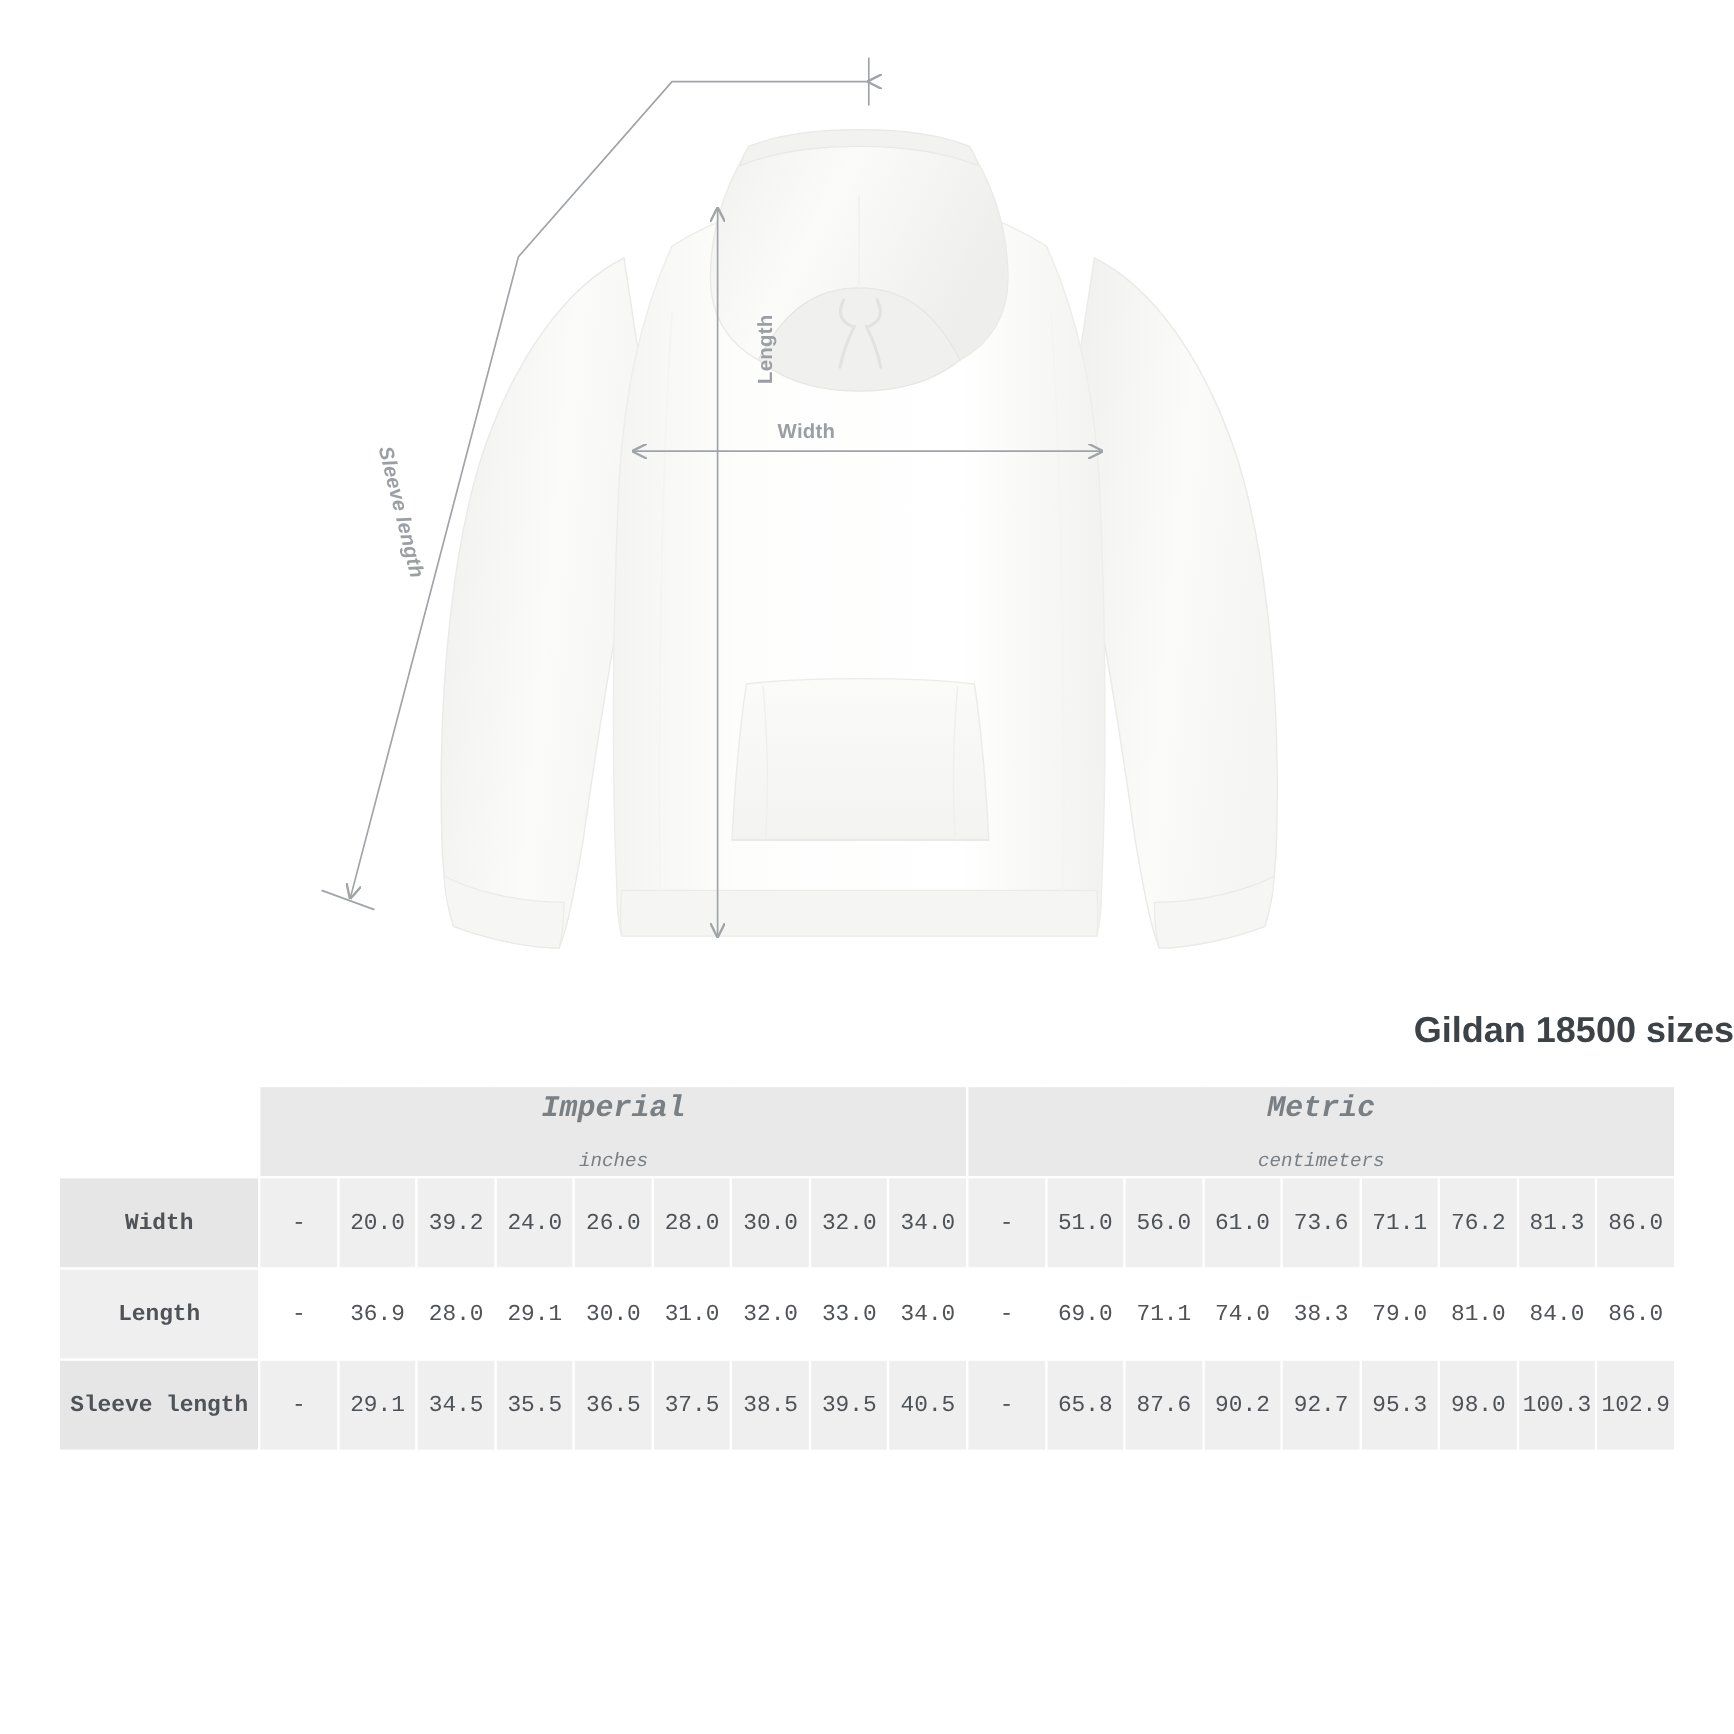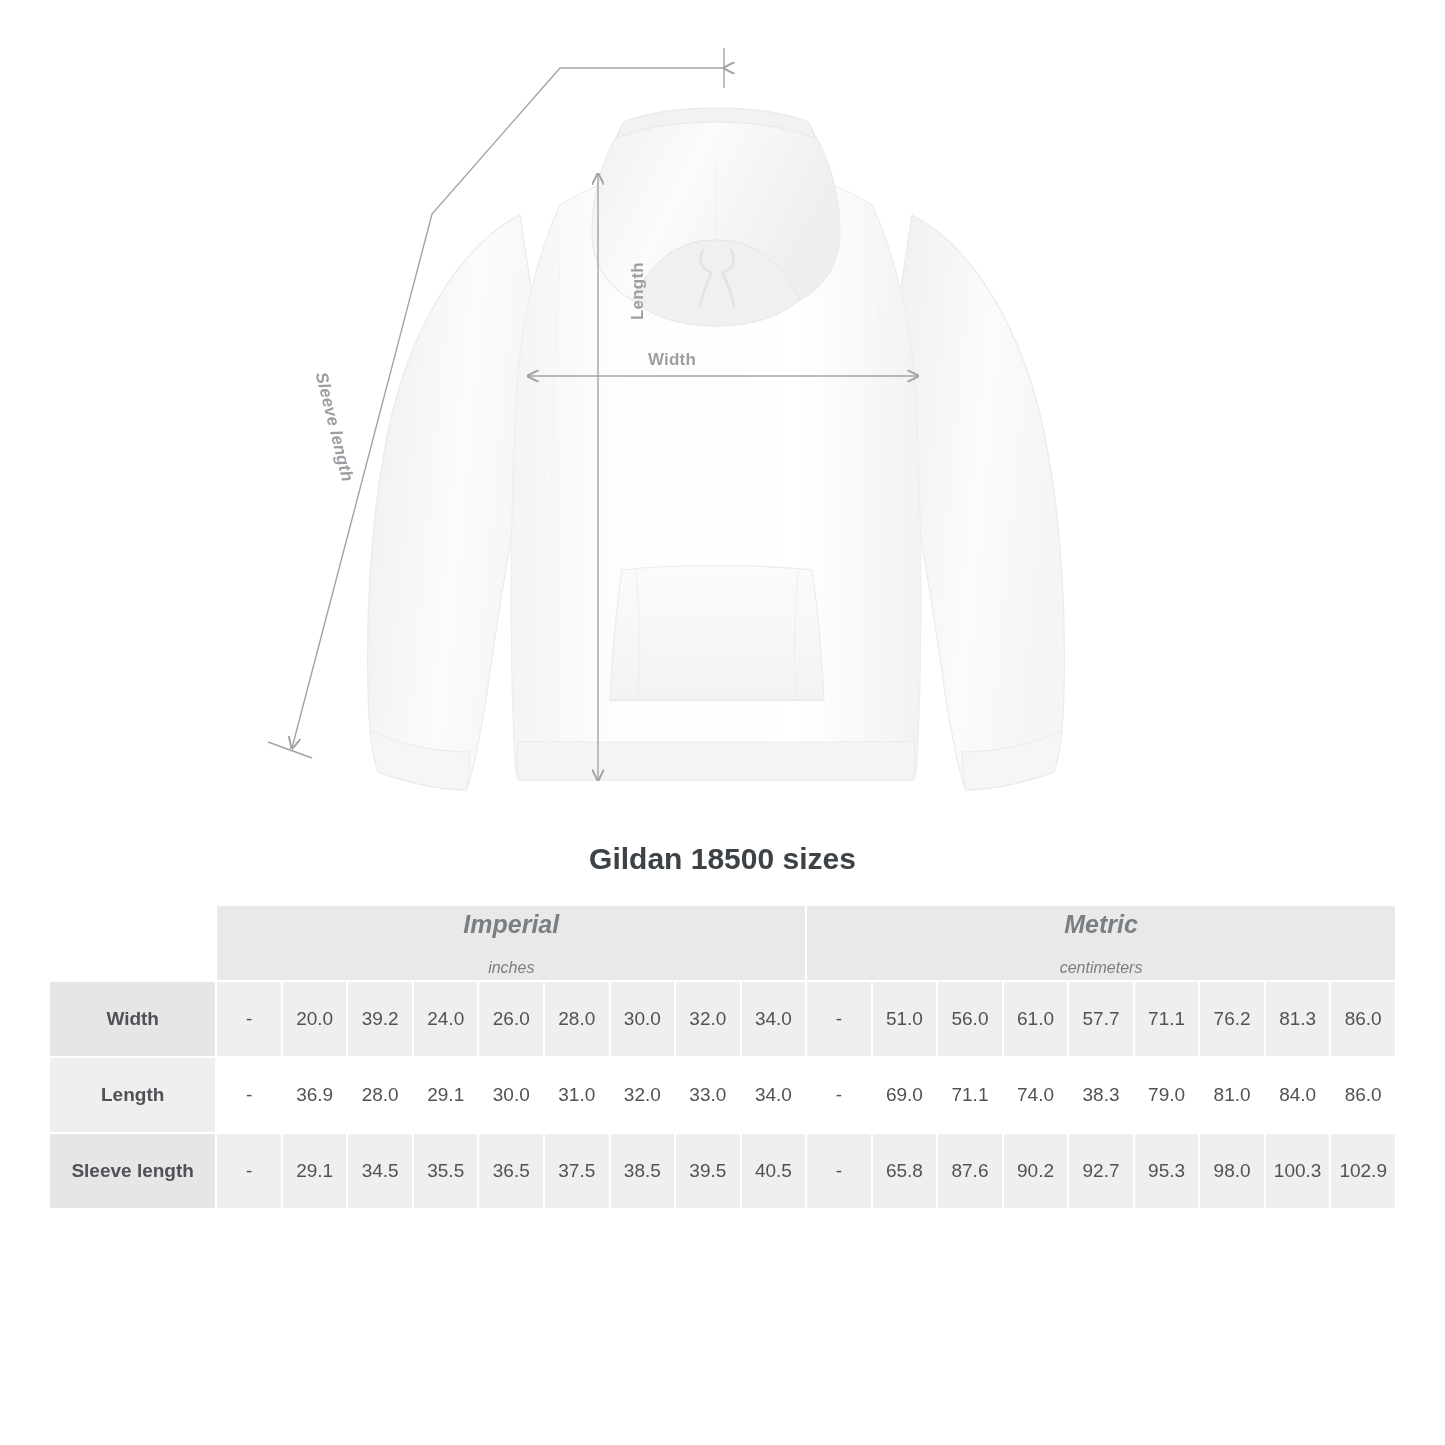--- a/index.html
+++ b/index.html
@@ -49,31 +49,33 @@
   
   .title-block {
     text-align: center;
     margin-top: 12px;
   }
   .chart-title {
     font-size: 30px;
     font-weight: bold;
     color: #3d4246;
     margin: 0 0 18px 0;
+    text-align: right;
   }
   .chart-note {
     font-size: 17px;
     font-style: italic;
     color: #6c7074;
     margin: 0;
   }
 
   
   .table-wrap {
     margin: 28px 48px 0 48px;
+    font-family: Liberation Mono, monospace;
   }
   table.size-table {
     border-collapse: collapse;
     width: 1349px;
     table-layout: fixed;
   }
   table.size-table td,
   table.size-table th {
     border: 2px solid #ffffff;
     text-align: center;
@@ -296,21 +298,21 @@
         <td>24.0</td>
         <td>26.0</td>
         <td>28.0</td>
         <td>30.0</td>
         <td>32.0</td>
         <td>34.0</td>
         <td>-</td>
         <td>51.0</td>
         <td>56.0</td>
         <td>61.0</td>
-        <td>57.7</td>
+        <td>73.6</td>
         <td>71.1</td>
         <td>76.2</td>
         <td>81.3</td>
         <td>86.0</td>
       </tr>
 
       <tr class="row-odd">
         <td class="rowlabel">Length</td>
         <td>-</td>
         <td>36.9</td>

